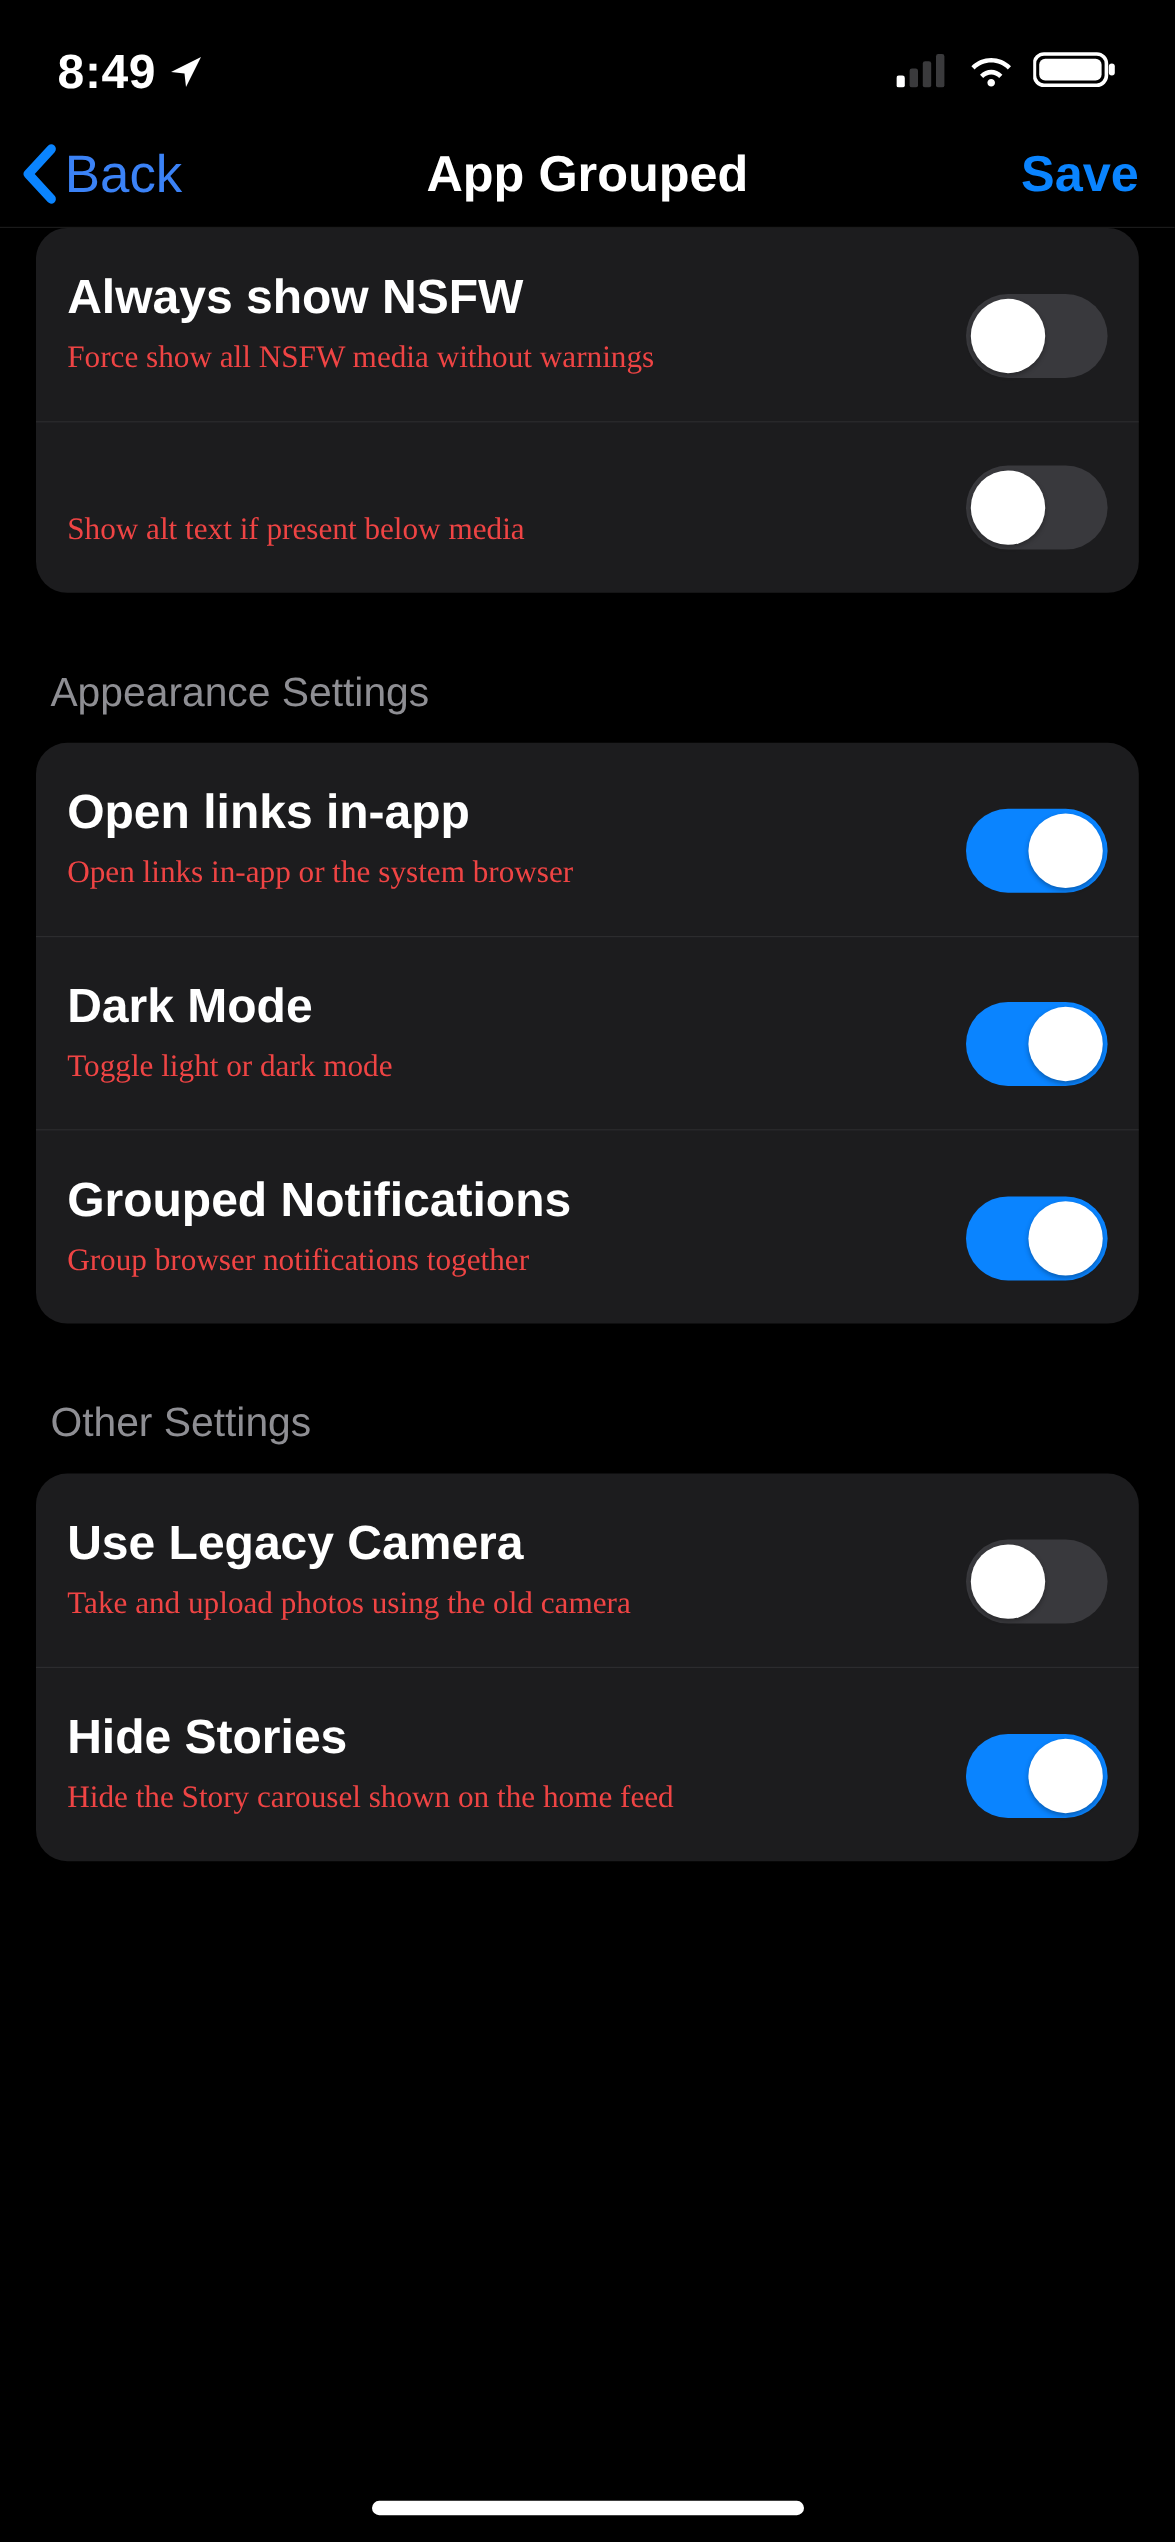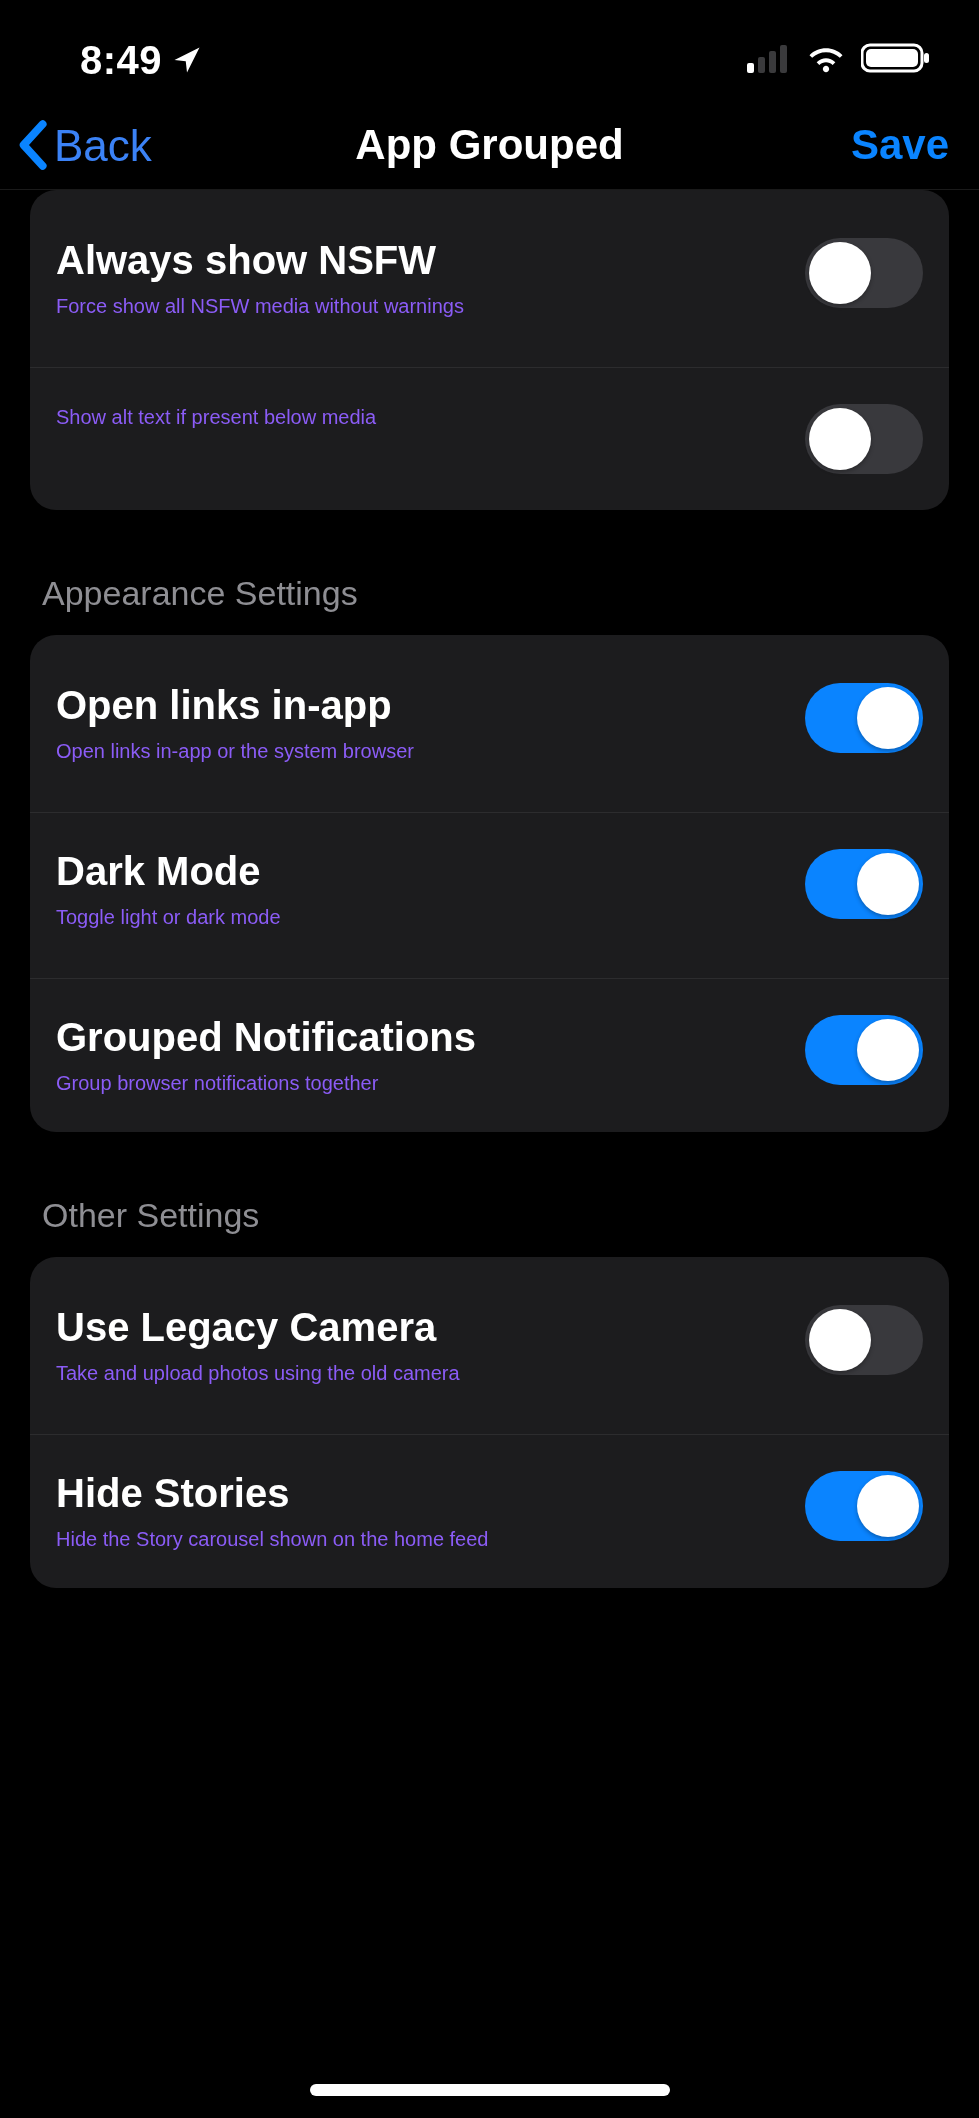--- a/index.html
+++ b/index.html
@@ -1,20 +1,20 @@
 <!DOCTYPE html>
 <html><head>
   <meta charset="utf-8">
   <style>
     * { margin: 0; padding: 0; box-sizing: border-box; }
     html, body { width: 979px; height: 2118px; background: #000; font-family: -apple-system, Helvetica, Arial, sans-serif; color: #fff; }
     .screen { width: 979px; height: 2118px; position: relative; overflow: hidden; }
 
     
-    .status-bar { display: flex; align-items: center; justify-content: space-between; padding: 30px 48px 10px 48px; height: 100px; margin-left: 32px; }
+    .status-bar { display: flex; align-items: center; justify-content: space-between; padding: 30px 48px 10px 48px; height: 100px; }
     .status-left { display: flex; align-items: center; gap: 10px; }
     .clock { font-size: 40px; font-weight: 600; letter-spacing: 0.5px; }
     .loc-arrow svg { display: block; }
     .status-right { display: flex; align-items: center; gap: 14px; }
 
     
     .nav-bar { position: relative; height: 90px; display: flex; align-items: center; justify-content: center; border-bottom: 1px solid #1a1a1a; }
     .nav-back { position: absolute; left: 14px; display: flex; align-items: flex-end; gap: 0px; color: #3b82f6; font-size: 44px; cursor: pointer; }
     .nav-back svg { display: block; }
     .nav-title { font-size: 42px; font-weight: 600; color: #fff; }
@@ -23,25 +23,25 @@
     
     .content { padding: 0 30px; }
 
     
     .section-header { color: #8e8e93; font-size: 34px; font-weight: 400; padding: 64px 12px 22px 12px; }
 
     
     .card { background: #1c1c1e; border-radius: 26px; overflow: hidden; }
 
     
-    .row { display: flex; align-items: flex-start; justify-content: space-between; padding: 36px 26px 36px 26px; margin-top: 12px; }
+    .row { display: flex; align-items: flex-end; justify-content: space-between; padding: 36px 26px 36px 26px; }
     .row + .row { border-top: 1px solid #2c2c2e; }
     .row-text { display: flex; flex-direction: column; gap: 10px; padding-right: 20px; }
     .row-title { font-size: 40px; font-weight: 600; color: #fff; }
-    .row-sub { font-size: 20px; color: #8b5cf6; line-height: 1.3; }
+    .row-sub { font-size: 26px; color: #ef4444; line-height: 1.3; font-family: Liberation Serif, serif; }
 
     
     .toggle { width: 118px; height: 70px; border-radius: 70px; background: #39393d; position: relative; flex: 0 0 auto; cursor: pointer; }
     .toggle .knob { position: absolute; top: 4px; width: 62px; height: 62px; border-radius: 50%; background: #fff; box-shadow: 0 2px 4px rgba(0,0,0,0.3); transition: left 0.15s; }
     .toggle.off .knob { left: 4px; }
     .toggle.on { background: #0a84ff; }
     .toggle.on .knob { left: 52px; }
 
     
     .home-indicator { position: absolute; bottom: 22px; left: 50%; transform: translateX(-50%); width: 360px; height: 12px; border-radius: 10px; background: #fff; }

